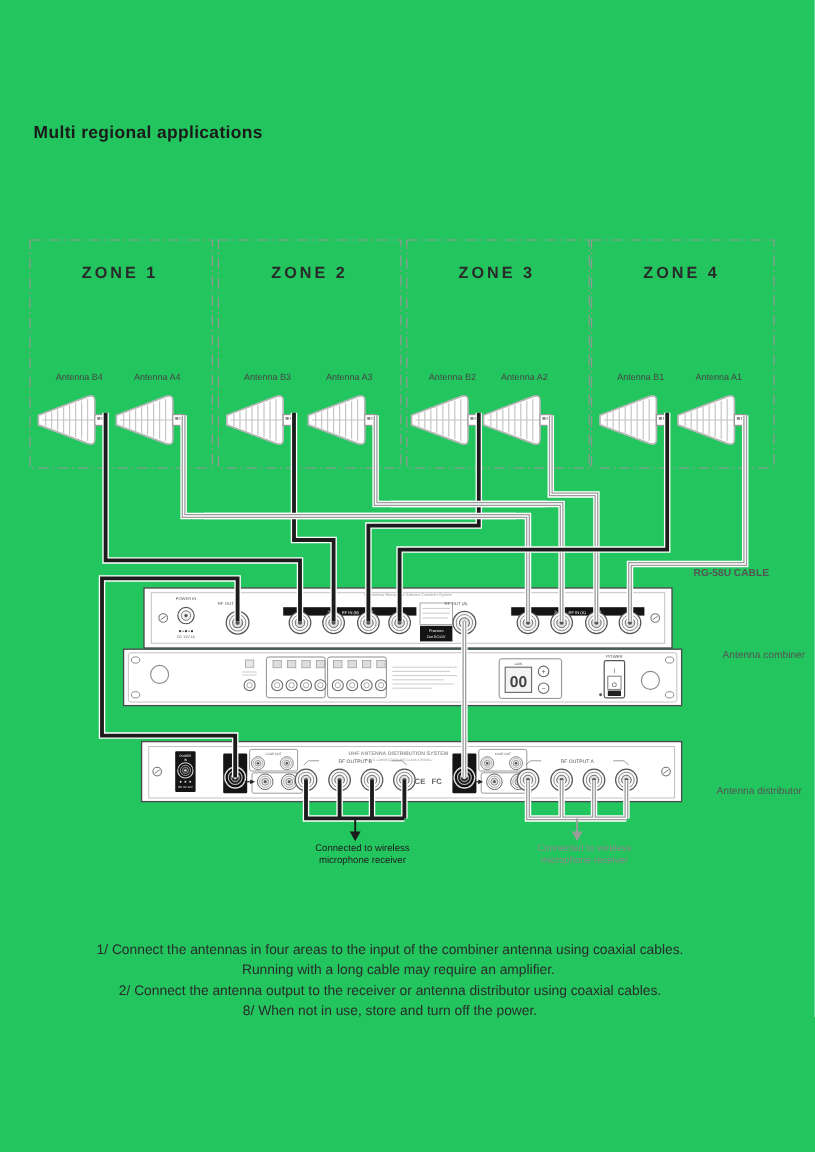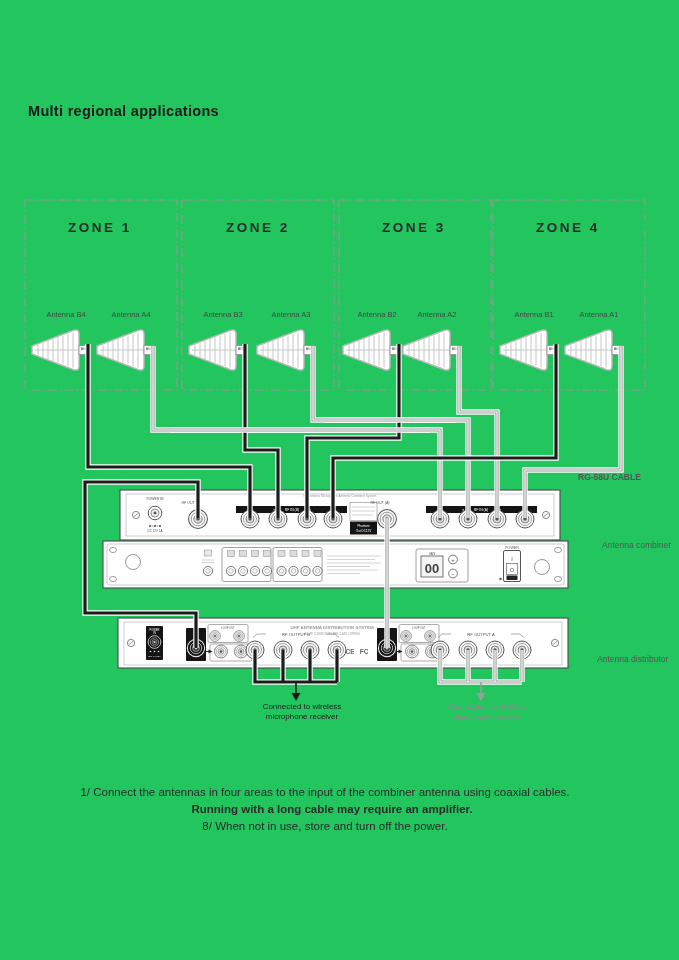--- a/index.html
+++ b/index.html
@@ -6,21 +6,21 @@
   .page{position:relative;width:679px;height:960px;background:#22c55e;overflow:hidden;
         font-family:"Liberation Sans",sans-serif;}
   .page-title{position:absolute;left:28px;top:103px;font-size:14.5px;font-weight:bold;
         color:#1a1a1a;letter-spacing:0.3px;}
   .side-label{position:absolute;font-size:8.5px;color:#555;white-space:nowrap;}
   #lbl-cable{left:578px;top:472px;font-weight:bold;}
   #lbl-combiner{left:602px;top:540px;text-align:right;}
   #lbl-distributor{left:597px;top:626px;margin-top:28px;}
   .instructions{position:absolute;left:45px;top:784px;width:560px;font-size:11.5px;
         color:#2b2b2b;line-height:17px;text-align:center;}
-  .instructions .indent{padding-left:14px;font-weight:bold;}
+  .instructions .indent{padding-left:14px;}
   svg{position:absolute;left:0;top:0;}
   svg text{font-family:"Liberation Sans",sans-serif;}
   .zoneBox{fill:none;stroke:#979797;stroke-width:1;stroke-dasharray:9 3 1.5 3;}
   .zt{font-size:13.5px;font-weight:bold;letter-spacing:2.5px;fill:#2a2a2a;text-anchor:middle;}
   .al{font-size:7.5px;fill:#474747;text-anchor:middle;}
   .panel{fill:#fff;stroke:#4a4a4a;stroke-width:1.1;}
   .inner{fill:none;stroke:#aaa;stroke-width:0.6;}
   .mt{text-anchor:middle;fill:#555;}
   .wt{text-anchor:middle;fill:#fff;}
   .gt{text-anchor:middle;fill:#999;}
@@ -379,16 +379,17 @@
     </g>
   </svg>
 
   <div class="side-label" id="lbl-cable">RG-58U CABLE</div>
   <div class="side-label" id="lbl-combiner">Antenna combiner</div>
   <div class="side-label" id="lbl-distributor">Antenna distributor</div>
 
   <div class="instructions">
     <div>1/ Connect the antennas in four areas to the input of the combiner antenna using coaxial cables.</div>
     <div class="indent">Running with a long cable may require an amplifier.</div>
+    <div>2/ Connect the antenna output to the receiver or antenna distributor using coaxial cables.</div>
     <div>8/ When not in use, store and turn off the power.</div>
   </div>
 
 </div>
 
 </body></html>

